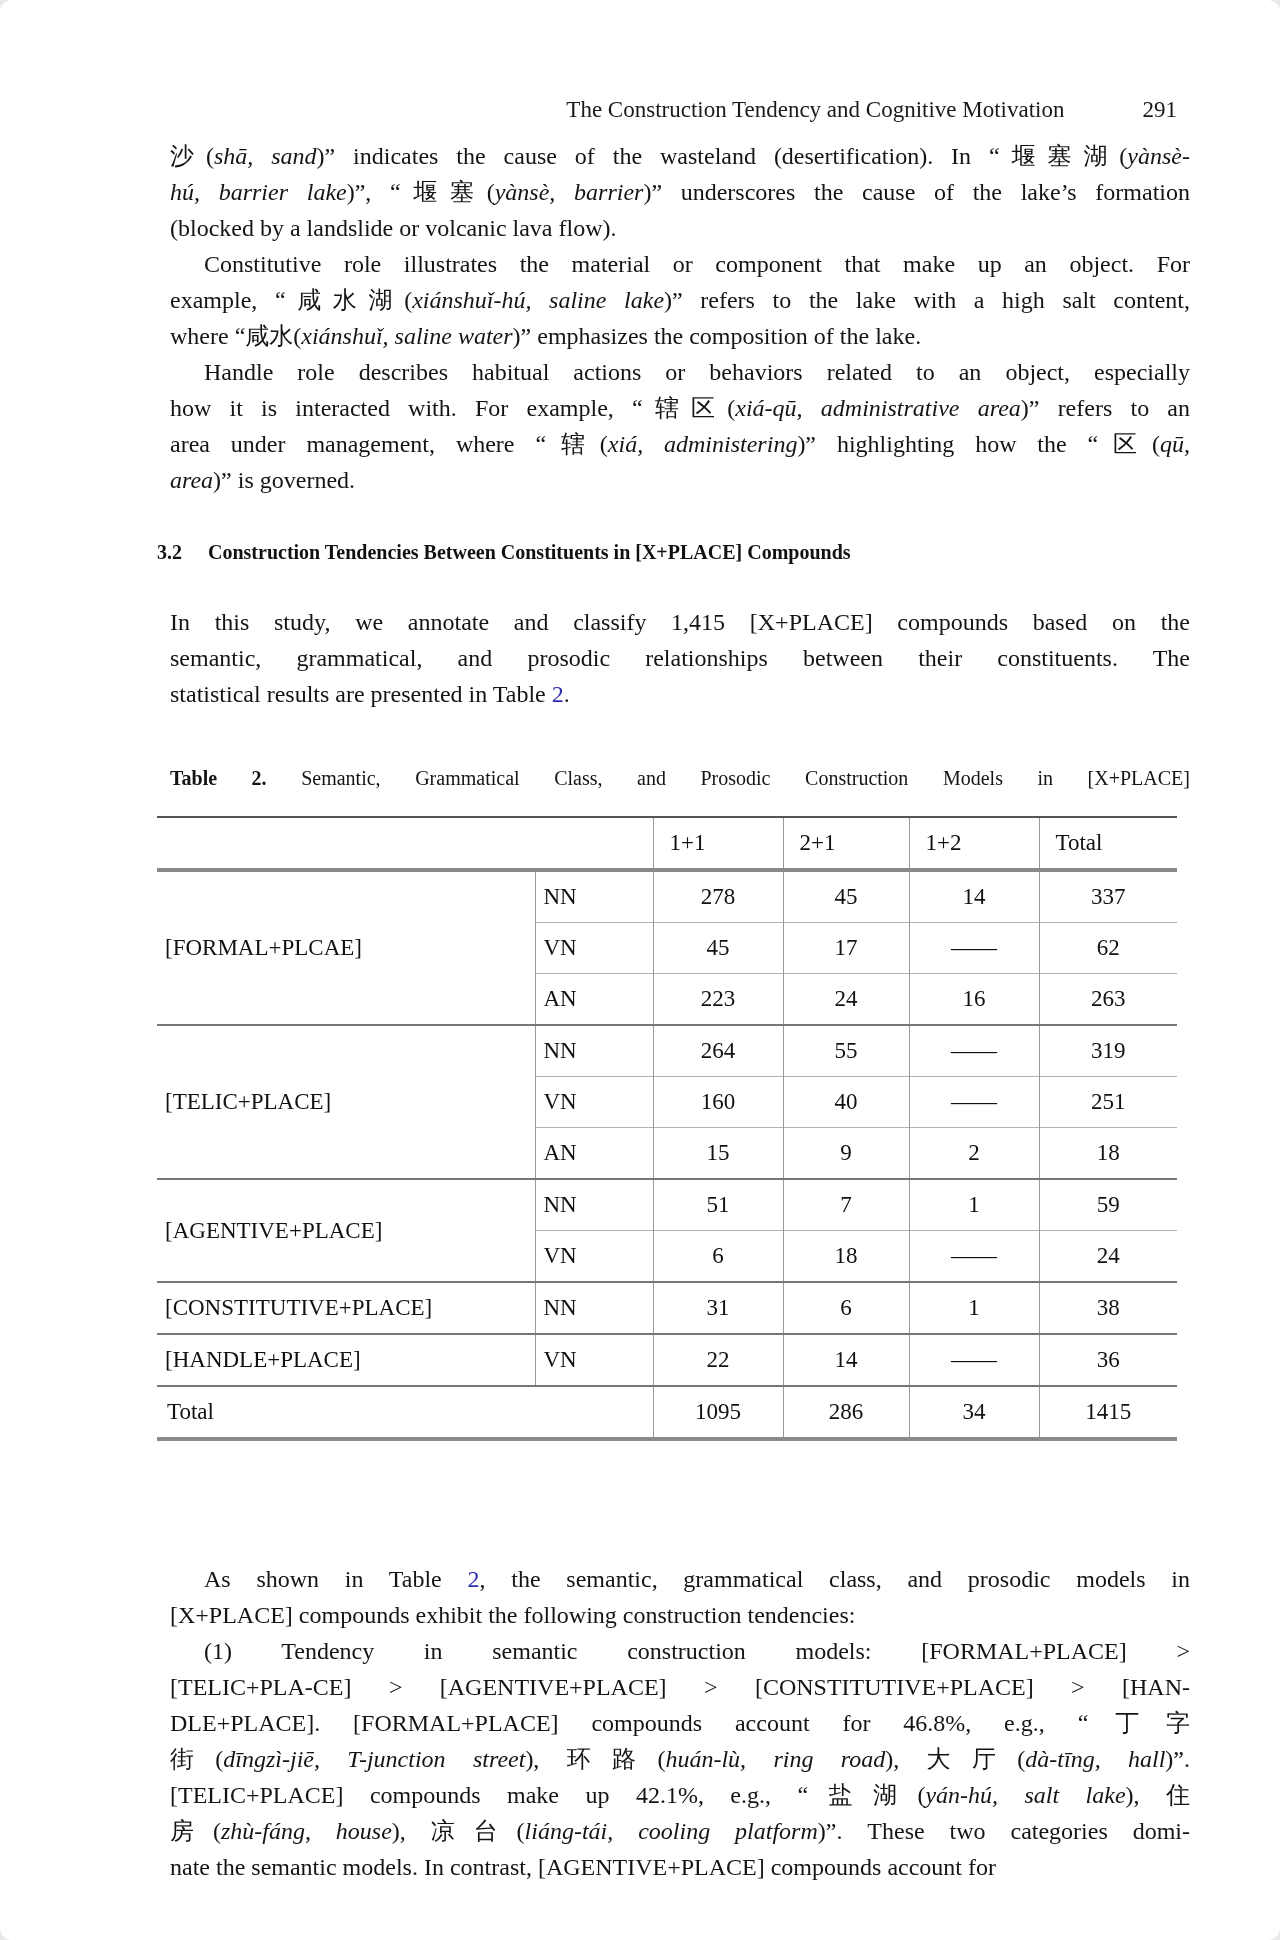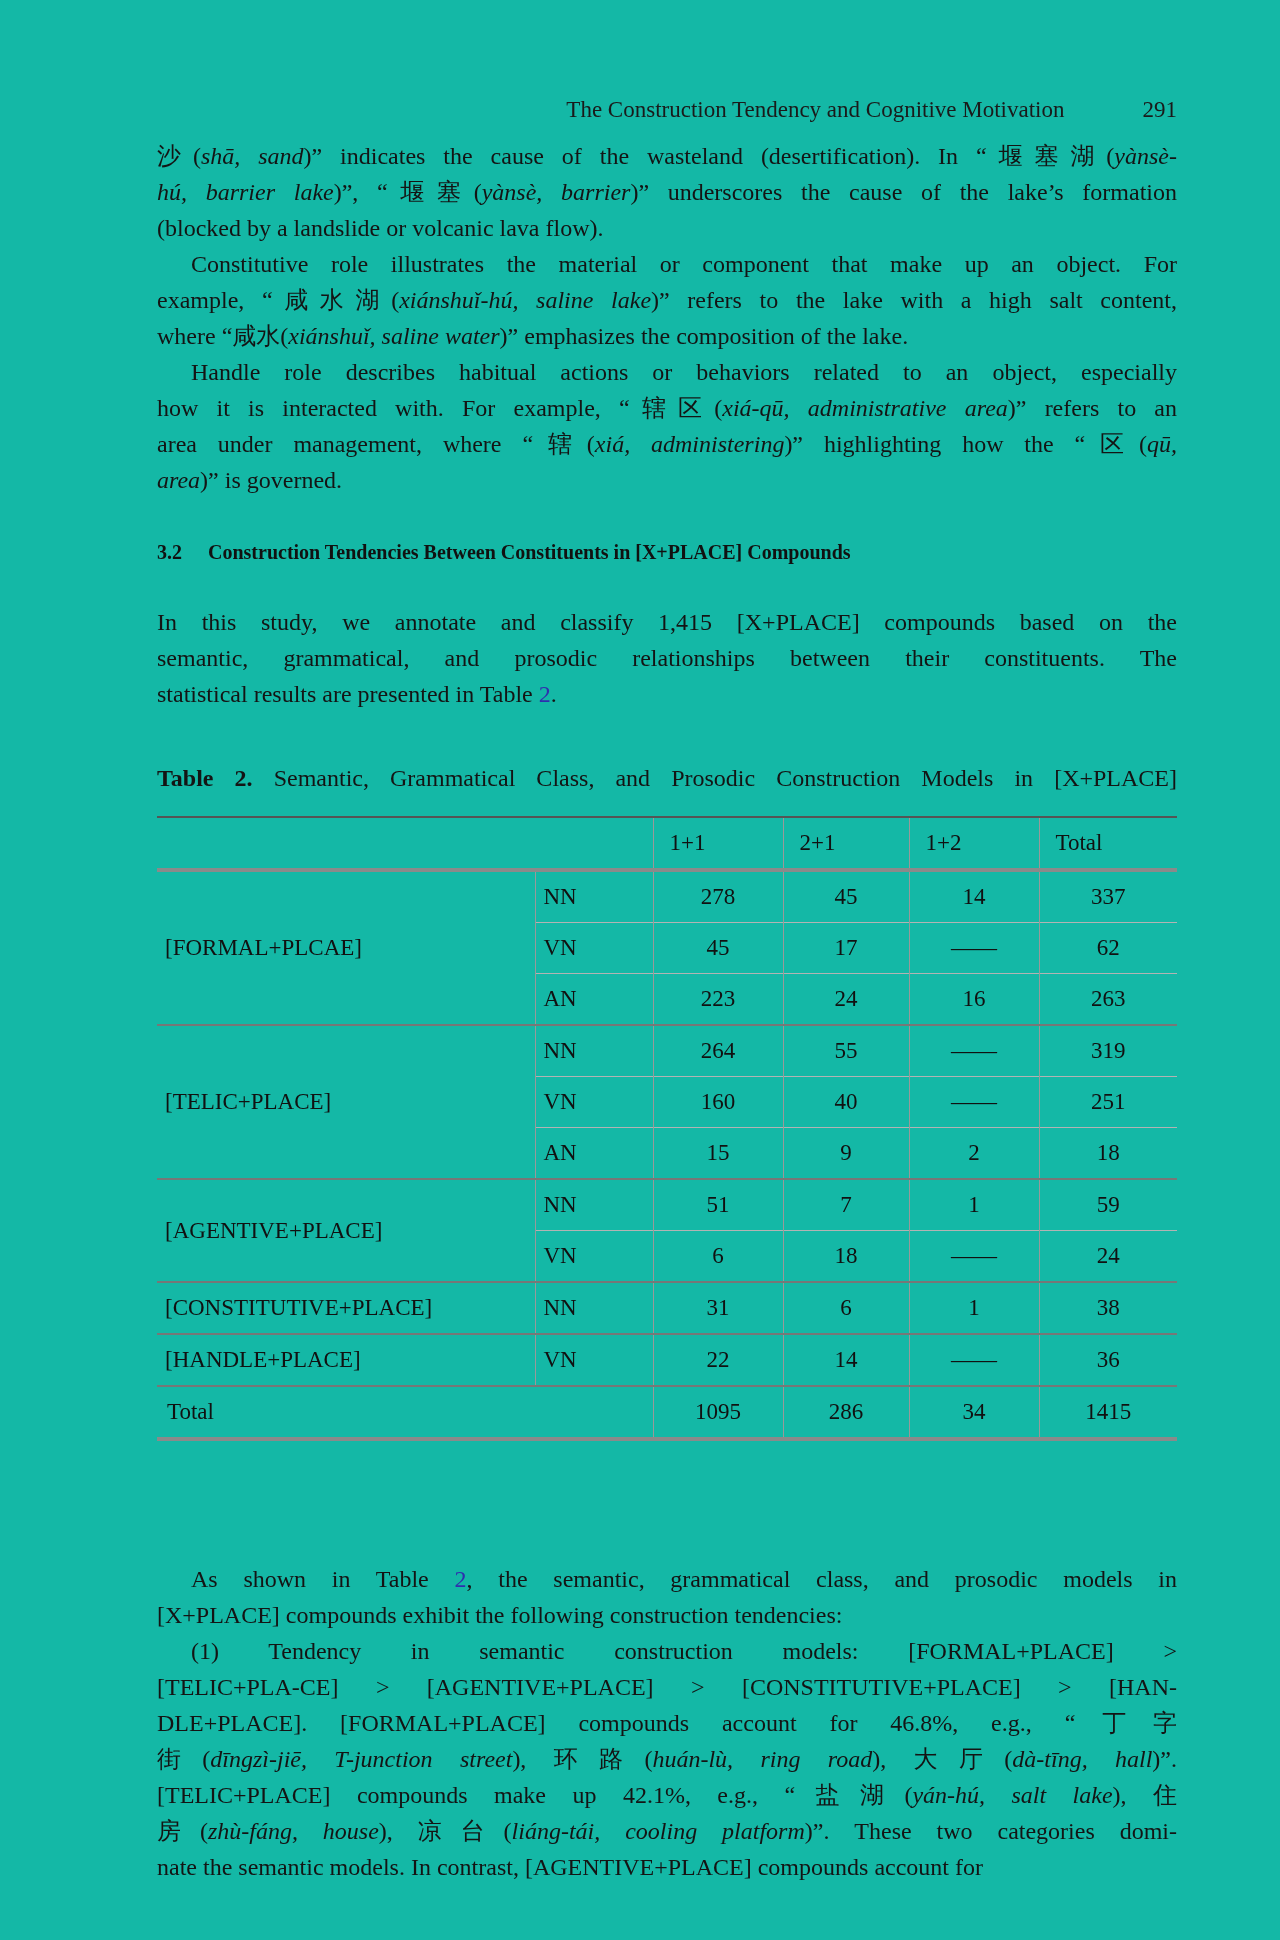--- a/index.html
+++ b/index.html
@@ -1,46 +1,47 @@
 <!DOCTYPE html>
 <html style="--link: #2f2fae;"><head>
 <meta charset="utf-8">
 <style>
   :root { --link:#2f2fae; }
   html,body { margin:0; padding:0; background:#e8e8e8; }
   .page {
     position:relative; width:1280px; height:1940px; margin:0 auto;
-    background:#14b8a6; color:#141414; overflow:hidden;
+    background:#ffffff; color:#141414; overflow:hidden;
     font-family:"Liberation Serif","DejaVu Serif",serif;
+    border-radius:12px;
   }
   .content { margin-left:157px; width:1020px; padding-top:96px; }
 
   
   .runhead {
     display:flex; justify-content:flex-end; align-items:baseline; gap:78px;
     font-size:23px; line-height:28px; color:#1a1a1a;
   }
 
   
   .para { font-size:24px; line-height:36px; color:#141414; }
   .ln { width:100%; }
-  .j { text-align:justify; text-align-last:justify; }
+  .j { text-align:justify; text-align-last:justify;margin-left:13px; }
   .ln.last { text-align:justify; text-align-last:left; }
   .ln.ind { text-indent:34px; }
   .link { color:var(--link); }
 
   .mt-para1 { margin-top:14px; }
   .heading {
     margin-top:36px; font-size:20px; line-height:36px; font-weight:bold; color:#111;
   }
   .heading .sec-num { margin-right:26px; }
   .mt-para4 { margin-top:34px; }
 
   
-  .caption { margin-top:50px; font-size:24px; line-height:32px; }
+  .caption { margin-top:50px; font-size:20px; line-height:32px; }
 
   
   table.data {
     margin-top:22px; width:1020px; table-layout:fixed; border-collapse:collapse;
     font-size:23px; color:#111;
     border-top:2px solid #555; border-bottom:4px solid #8a8a8a;
   }
   col.c-cat{width:378px;} col.c-gram{width:118px;}
   col.c-v1{width:130px;} col.c-v2{width:126px;} col.c-v3{width:130px;} col.c-tot{width:138px;}
   table.data td { padding:12px 8px; vertical-align:middle; }

